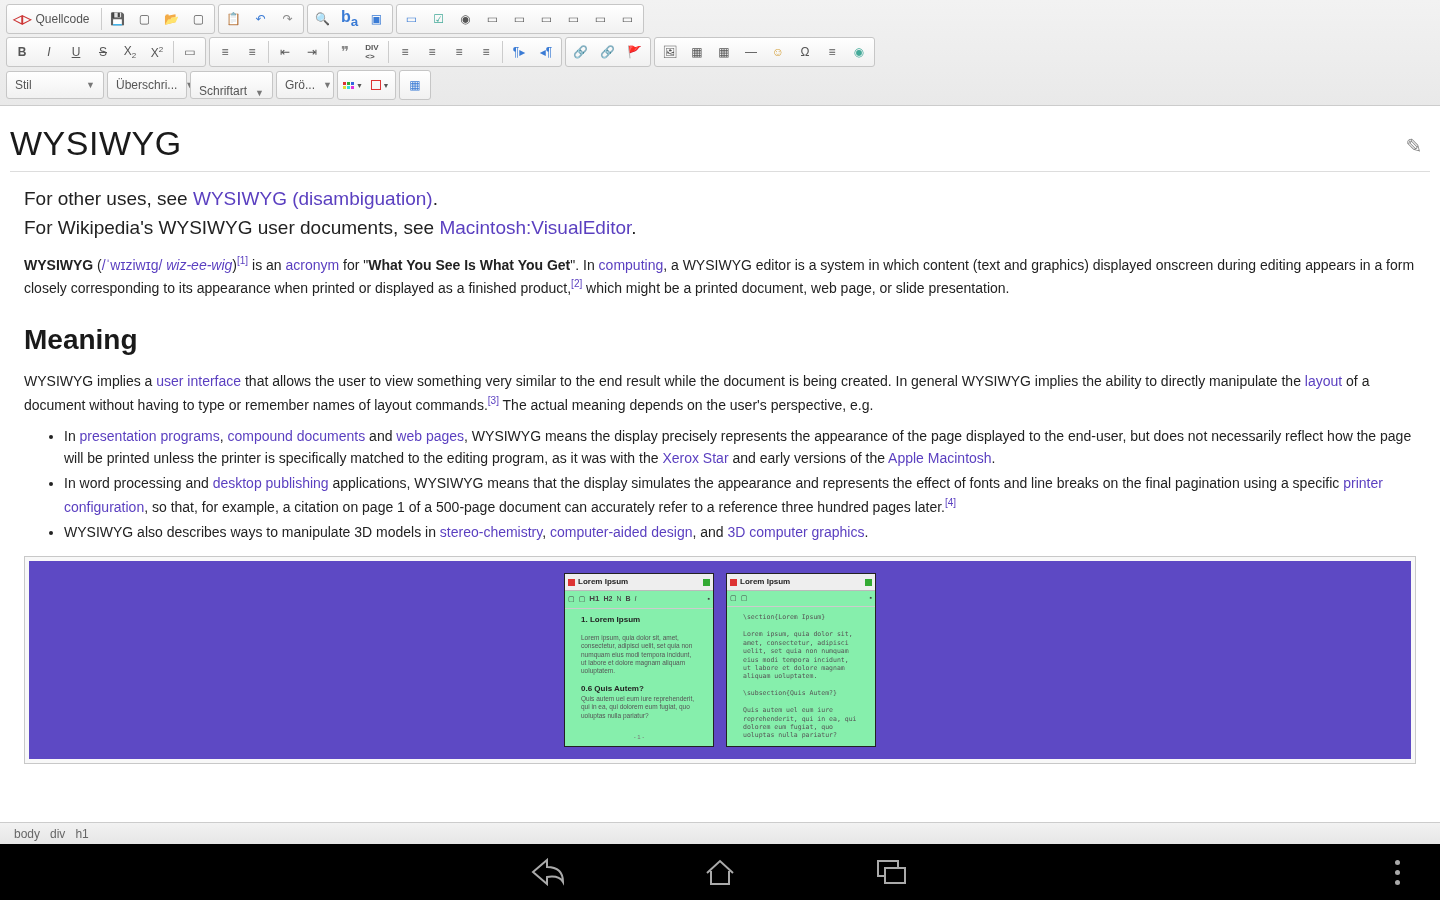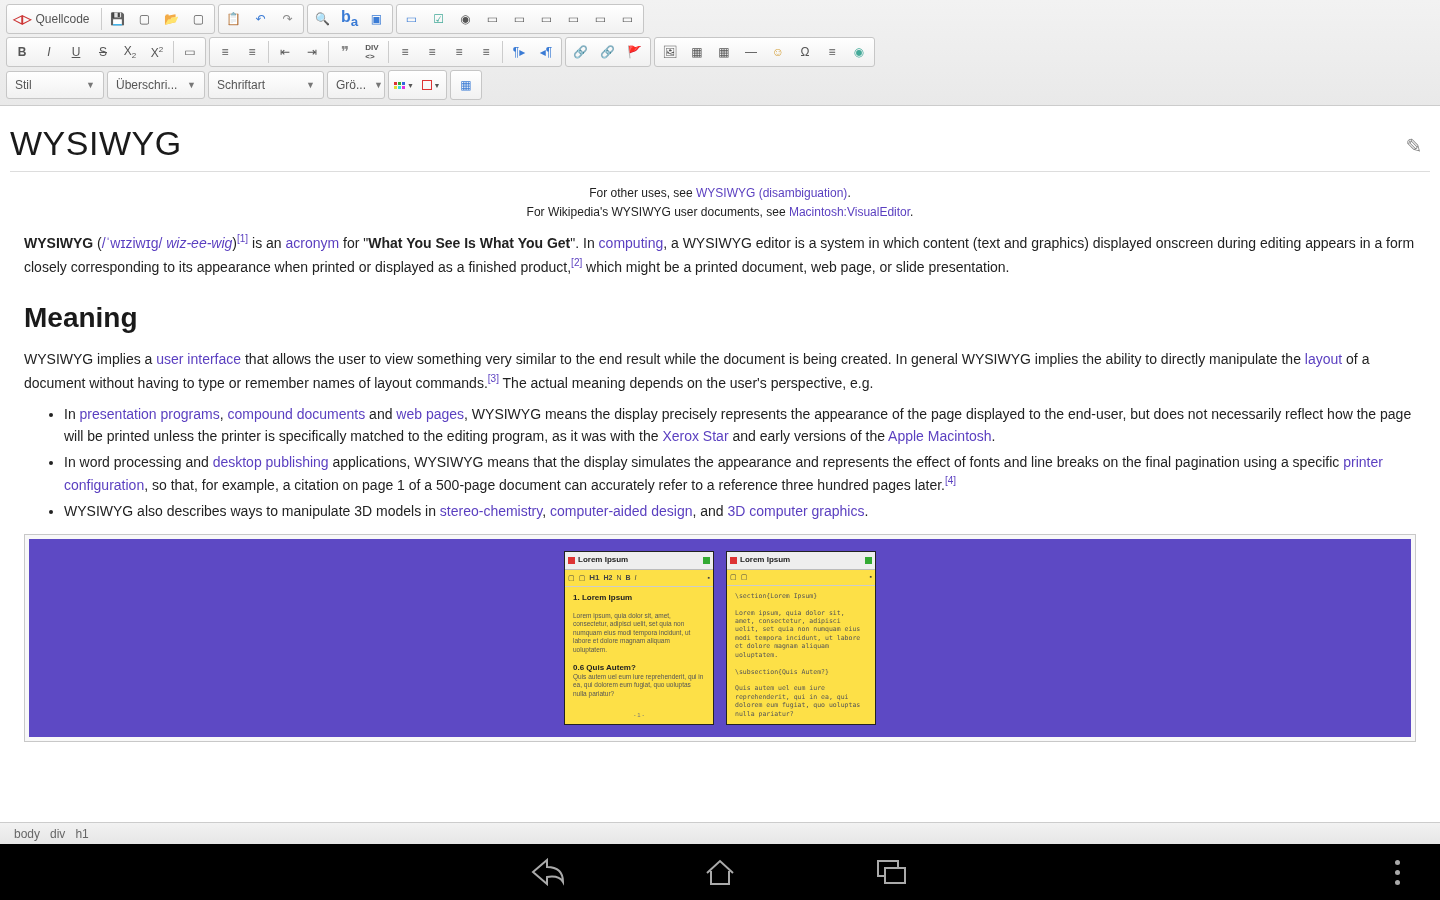--- a/index.html
+++ b/index.html
@@ -6,45 +6,45 @@
 body { font-family: Arial, Helvetica, sans-serif; font-size: 13px; background: #fff; color: #333; width: 1440px; height: 900px; overflow: hidden; display: flex; flex-direction: column; }
 .toolbar-area { background: linear-gradient(#f2f2f2,#e9e9e9); border-bottom: 1px solid #ccc; padding: 4px 6px 2px 6px; }
 .toolbar-row { display: flex; align-items: center; gap: 3px; margin-bottom: 3px; flex-wrap: wrap; }
 .tb-group { display: flex; align-items: center; border: 1px solid #c6c6c6; border-radius: 3px; background: linear-gradient(#ffffff,#f1f1f1); padding: 2px; gap: 1px; }
 .tb-btn { width: 26px; height: 24px; display: flex; align-items: center; justify-content: center; border-radius: 2px; cursor: pointer; font-size: 12px; color: #555; }
 .tb-source { display: flex; align-items: center; gap: 4px; padding: 0 8px 0 4px; height: 24px; font-size: 12px; color: #555; }
 .tb-sep { width: 1px; height: 22px; background: #ccc; margin: 0 2px; }
 .dropdown { display: flex; align-items: center; justify-content: space-between; border: 1px solid #c6c6c6; border-radius: 3px; background: linear-gradient(#ffffff,#f1f1f1); height: 28px; padding: 0 8px; font-size: 12px; color: #555; cursor: pointer; gap: 8px; }
 .dropdown .chev { font-size: 9px; color: #777; }
 .dd-stil { width: 98px; }
-.dd-fmt { width: 98px; }
-.dd-font { width: 116px; }
+.dd-fmt { width: 80px; }
+.dd-font { width: 83px; align-items: flex-end; }
 .dd-size { width: 58px; }
 .content-wrap { flex: 1; display: flex; overflow: hidden; background: #fff; }
 .content { flex: 1; overflow-y: auto; padding: 0 10px 10px 10px; }
 .page-title-row { display: flex; align-items: flex-start; border-bottom: 1px solid #ddd; margin-bottom: 12px; padding-top: 18px; }
 h1.page-title { font-family: Arial, sans-serif; font-size: 34px; font-weight: 400; color: #1a1a1a; padding: 0 0 8px 0; flex: 1; letter-spacing: 0.5px; }
 .edit-pencil { width: 32px; height: 32px; display: flex; align-items: center; justify-content: center; color: #888; font-size: 20px; margin-top: 6px; cursor: pointer; }
 .article { padding: 0 14px; font-size: 14px; line-height: 1.55; color: #222; }
 .article a { color: #5a3fc0; text-decoration: none; }
 .article p { margin-bottom: 10px; }
-.hatnote { font-size: 12px; color: #222; text-align: center; }
+.hatnote { font-size: 19px; color: #222; }
 h2.section { font-size: 28px; font-weight: 700; margin: 18px 0 10px 0; color: #1a1a1a; }
 sup.ref { font-size: 10px; color: #5a3fc0; }
 ul.bullets { margin: 6px 0 12px 40px; }
 ul.bullets li { margin-bottom: 4px; }
 .figure-box { border: 1px solid #c8c8c8; background: #f8f8f8; padding: 4px; margin-top: 8px; }
 .figure-inner { display: flex; justify-content: center; gap: 12px; background: #5d49c4; padding: 12px; }
-.mock-win { width: 150px; background: #fde047; border: 1px solid #222; font-size: 7px; display: flex; flex-direction: column; }
+.mock-win { width: 150px; background: #86efac; border: 1px solid #222; font-size: 7px; display: flex; flex-direction: column; }
 .mock-titlebar { display: flex; align-items: center; gap: 3px; padding: 2px 3px; background: #eee; border-bottom: 1px solid #bbb; font-size: 8px; font-weight: 700; }
 .sq { width: 7px; height: 7px; display: inline-block; }
 .sq.red { background: #d33; }
 .sq.green { background: #3a3; }
 .mock-tool { display: flex; align-items: center; gap: 4px; padding: 2px 3px; border-bottom: 1px solid #ccc; font-size: 7px; color: #444; }
-.mock-body { padding: 6px 8px; color: #555; font-size: 6.5px; line-height: 1.3; flex: 1; }
+.mock-body { padding: 6px 16px; color: #555; font-size: 6.5px; line-height: 1.3; flex: 1; }
 .mock-body strong { font-size: 8px; color: #222; }
 .mock-foot { text-align: center; font-size: 6px; padding: 2px 0 4px 0; color: #777; }
 .code-line { color: #555; font-family: monospace; font-size: 6.5px; }
 .statusbar { height: 22px; background: linear-gradient(#f2f2f2,#e6e6e6); border-top: 1px solid #ccc; display: flex; align-items: center; padding: 0 14px; font-size: 12px; color: #666; gap: 10px; }
 .android-nav { height: 56px; background: #000; display: flex; align-items: center; justify-content: center; gap: 130px; }
 .nav-btn { width: 42px; height: 42px; display: flex; align-items: center; justify-content: center; color: #aaa; cursor: pointer; }
 .nav-dots { position: absolute; right: 40px; display: flex; flex-direction: column; gap: 5px; }
 .nav-dots span { width: 5px; height: 5px; background: #aaa; border-radius: 50%; }
 svg { display: block; }
 </style>

